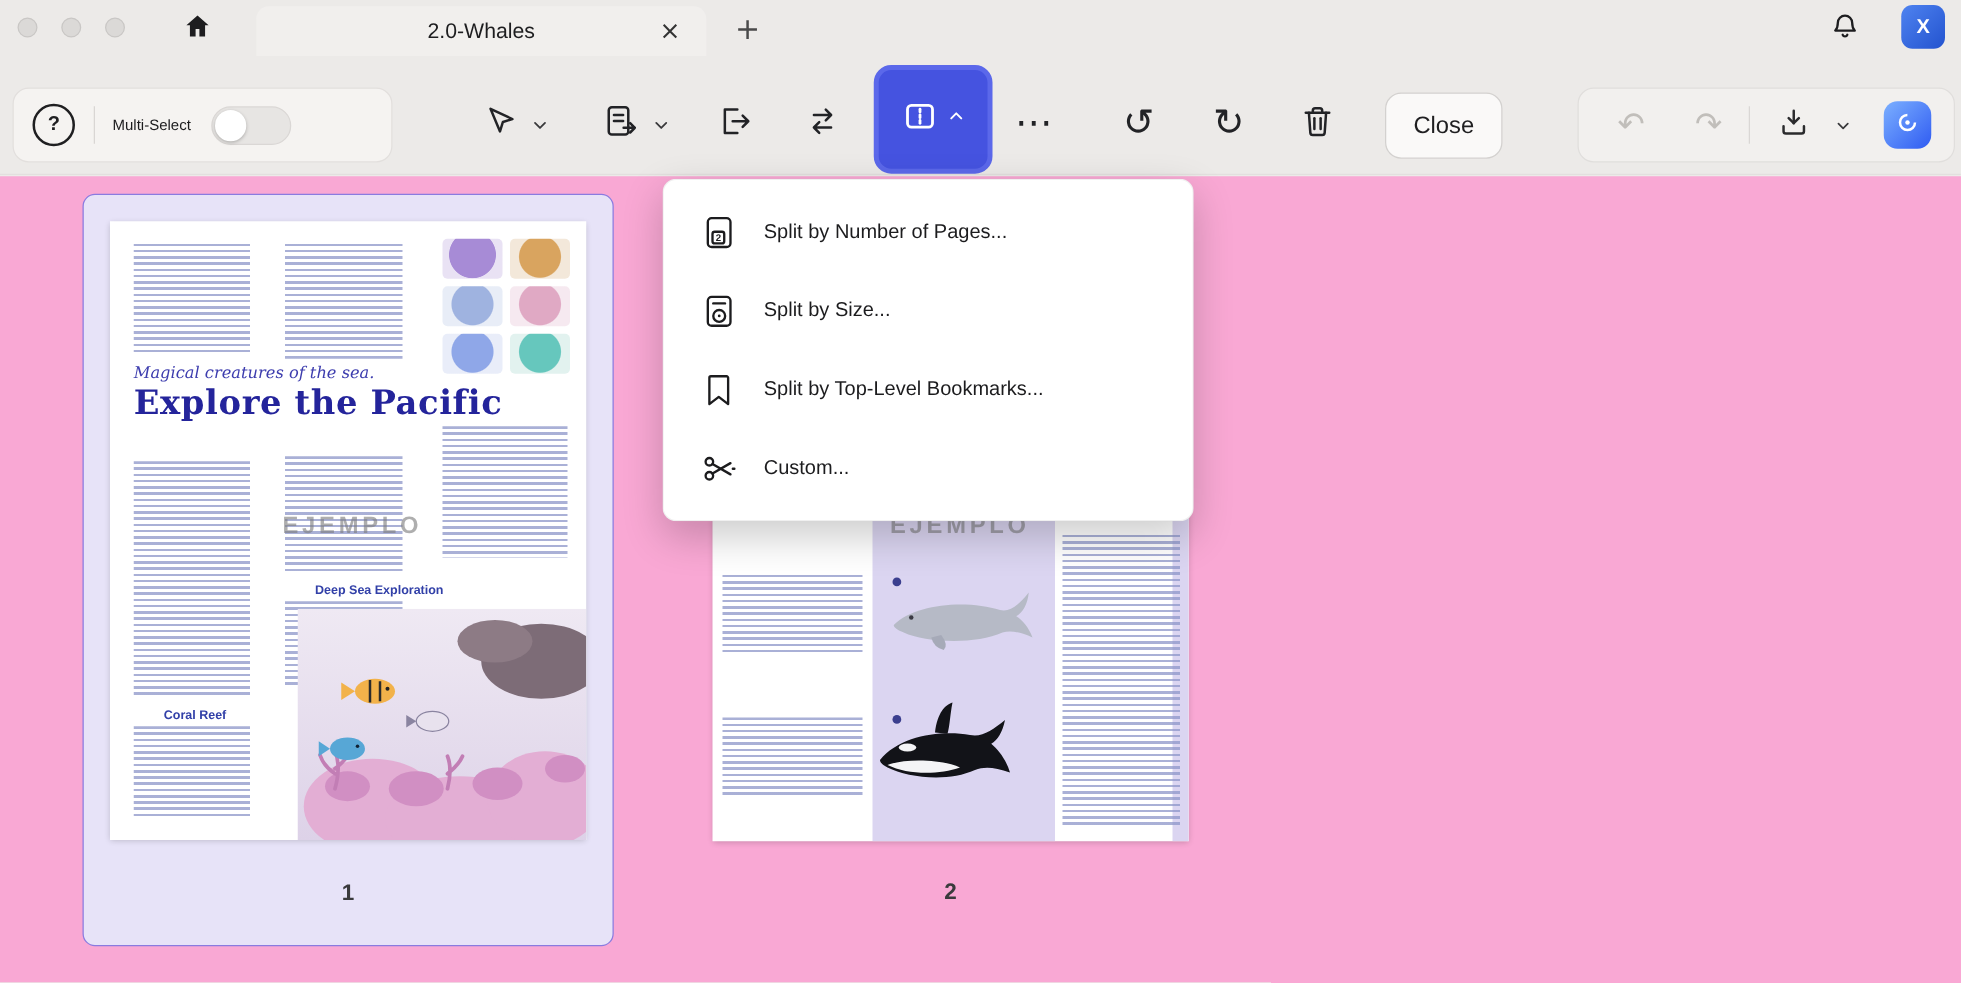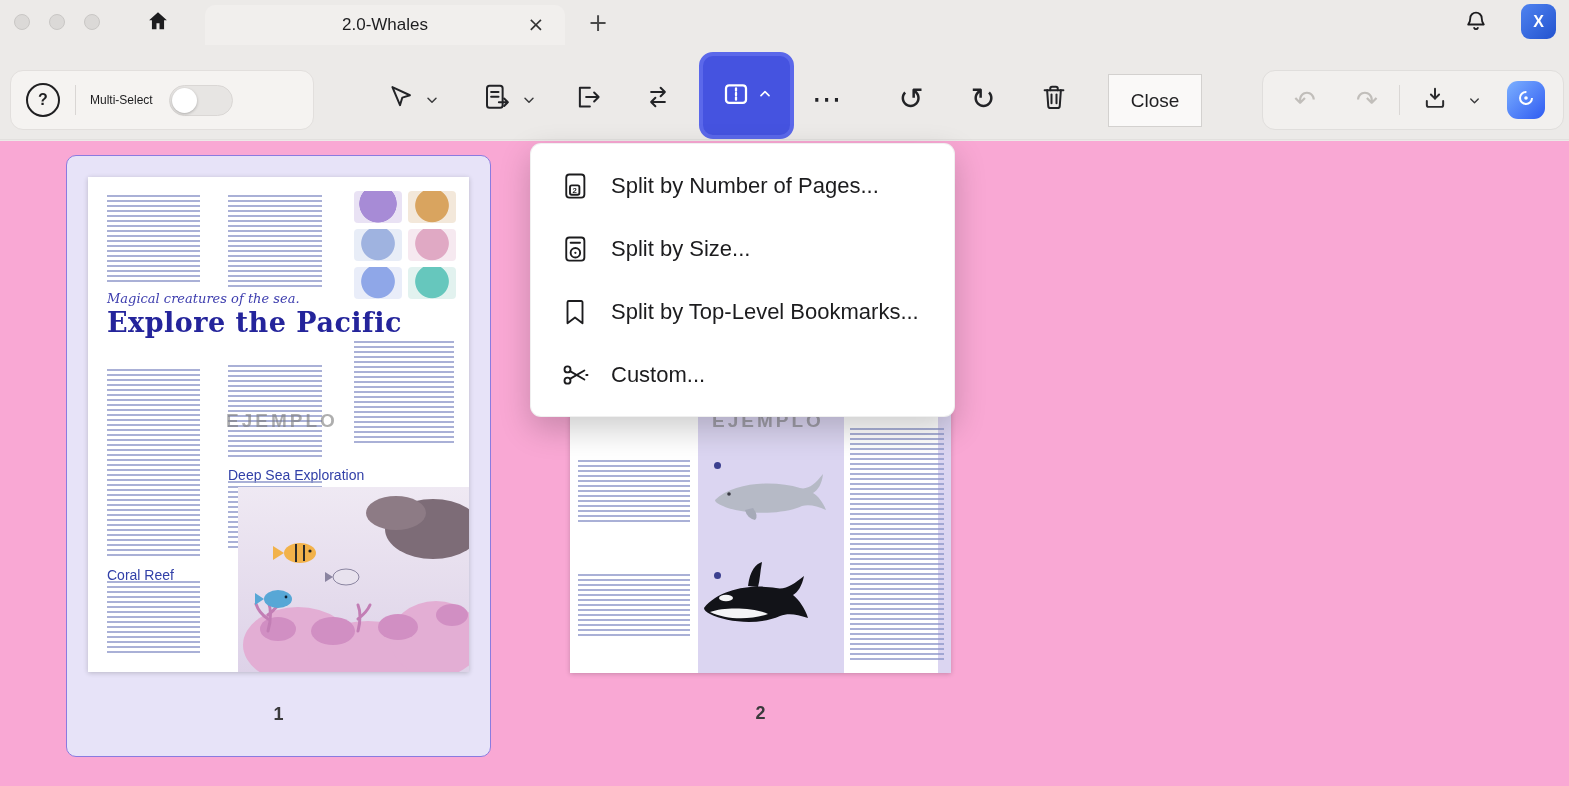--- a/index.html
+++ b/index.html
@@ -19,45 +19,45 @@
   .left-group{position:absolute;left:10px;top:25px;width:302px;height:58px;background:#F5F3F1;border:1px solid #E2DFDD;border-radius:13px;display:flex;align-items:center;}
   .help-btn{width:30px;height:30px;border:2px solid #1f1f21;border-radius:50%;display:flex;align-items:center;justify-content:center;font-size:16px;font-weight:bold;color:#1f1f21;margin-left:15px;}
   .lg-divider{width:1px;height:30px;background:#D9D6D4;margin:0 14px 0 15px;}
   .ms-label{font-size:12px;font-weight:500;color:#1c1c1e;}
   .toggle{margin-left:16px;width:64px;height:31px;border-radius:16px;background:#E7E5E3;border:1px solid #DAD7D5;position:relative;box-sizing:border-box;}
   .knob{position:absolute;left:2px;top:2px;width:25px;height:25px;border-radius:50%;background:#fff;box-shadow:0 1px 3px rgba(0,0,0,.25);}
   .tbtn{position:absolute;top:32px;width:44px;height:44px;display:flex;align-items:center;justify-content:center;color:#222326;}
   .chev{position:absolute;top:47px;width:16px;height:16px;color:#3a3a3c;}
   .glyph{font-family:"DejaVu Sans",sans-serif;line-height:1;}
   .split-btn{position:absolute;left:699px;top:7px;width:95px;height:87px;border-radius:14px;background:#4553E0;border:4px solid #5B68EA;box-sizing:border-box;display:flex;align-items:center;justify-content:center;gap:6px;color:#fff;}
-  .close-btn{position:absolute;left:1108px;top:29px;width:94px;height:53px;background:#FAF9F8;border:1.5px solid #D3D1CF;border-radius:0;display:flex;align-items:center;justify-content:center;font-size:19px;color:#1f1f21;box-sizing:border-box;}
+  .close-btn{position:absolute;left:1108px;top:29px;width:94px;height:53px;background:#FAF9F8;border:1.5px solid #D3D1CF;border-radius:13px;display:flex;align-items:center;justify-content:center;font-size:19px;color:#1f1f21;box-sizing:border-box;}
   .right-group{position:absolute;left:1262px;top:25px;width:300px;height:58px;background:#F2F0EE;border:1px solid #E0DEDC;border-radius:13px;}
   .rg-item{position:absolute;top:0;height:58px;display:flex;align-items:center;justify-content:center;}
   .disabled{color:#C1BEBA;}
   .rg-divider{position:absolute;left:136px;top:14px;width:1px;height:30px;background:#DAD7D5;}
   .ai-btn{position:absolute;left:244px;top:10px;width:38px;height:38px;border-radius:11px;background:linear-gradient(135deg,#7CB0FF,#2F5BF2);display:flex;align-items:center;justify-content:center;}
   
   .dropdown{position:absolute;left:530px;top:143px;width:425px;height:274px;background:#fff;border-radius:11px;border:1px solid rgba(0,0,0,.06);box-shadow:0 12px 32px rgba(0,0,0,.20);z-index:40;padding-top:10px;box-sizing:border-box;}
   .menu-item{height:63px;display:flex;align-items:center;padding-left:28px;color:#1c1c1e;}
   .menu-icon{width:32px;height:32px;margin-right:20px;display:flex;align-items:center;justify-content:center;color:#1c1c1e;}
-  .menu-label{font-size:22px;}
+  .menu-label{font-size:16px;}
   
   .canvas{position:absolute;left:0;top:141px;width:1569px;height:645px;background:#f9a8d4;}
   .thumb1{position:absolute;left:66px;top:14px;width:425px;height:602px;background:#E7E3F8;border:1.5px solid #8A7BE0;border-radius:10px;box-sizing:border-box;z-index:2;}
   .page{position:absolute;background:#fff;box-shadow:0 1px 5px rgba(0,0,0,.20);overflow:hidden;}
   .page1{left:21px;top:21px;width:381px;height:495px;}
   .page2{left:570px;top:37px;width:381px;height:495px;z-index:1;}
   .page-num{position:absolute;text-align:center;font-size:18px;font-weight:bold;color:#3a3a3c;}
   .num1{left:0;top:548px;width:100%;}
   .num2{left:570px;top:562px;width:381px;}
   
   .tiny{position:absolute;background-image:repeating-linear-gradient(to bottom,#8d96c9 0px,#8d96c9 2px,transparent 2px,transparent 5px);opacity:.75;}
   .p1-sub{position:absolute;left:19px;top:114px;font-family:"DejaVu Serif",serif;font-style:italic;font-size:13px;color:#3D3DAE;}
   .p1-title{position:absolute;left:19px;top:130px;font-family:"DejaVu Serif",serif;font-weight:bold;font-size:27px;color:#24249B;letter-spacing:.5px;}
-  .micro-h{position:absolute;font-size:14px;font-weight:normal;color:#3240A8;}
+  .micro-h{position:absolute;font-size:10px;font-weight:bold;color:#3240A8;margin-left:24px;}
   .wmark{position:absolute;font-size:19px;font-weight:600;color:rgba(125,125,125,.62);letter-spacing:3px;}
   .gallery{position:absolute;left:266px;top:14px;width:102px;height:108px;display:grid;grid-template-columns:1fr 1fr;grid-template-rows:1fr 1fr 1fr;gap:6px;}
   .gcell{border-radius:4px;}
   .g1{background:radial-gradient(circle at 50% 40%,#a78bd6 0 60%,#e9e2f4 62%);}
   .g2{background:radial-gradient(circle at 50% 45%,#d9a45f 0 55%,#f3e8da 58%);}
   .g3{background:radial-gradient(circle at 50% 45%,#9fb3e0 0 55%,#e8edf7 58%);}
   .g4{background:radial-gradient(circle at 50% 45%,#e0a9c4 0 55%,#f6e9f0 58%);}
   .g5{background:radial-gradient(circle at 50% 45%,#8fa7e8 0 55%,#e9edf9 58%);}
   .g6{background:radial-gradient(circle at 50% 45%,#66c7bd 0 55%,#e2f2ef 58%);}
   .photo{position:absolute;left:150px;top:310px;width:231px;height:185px;}

